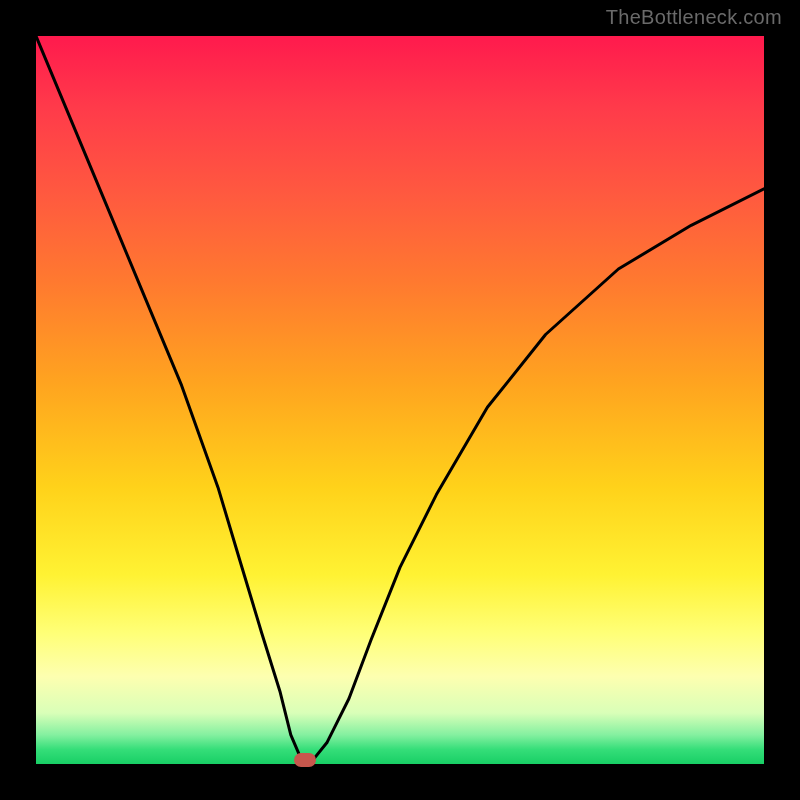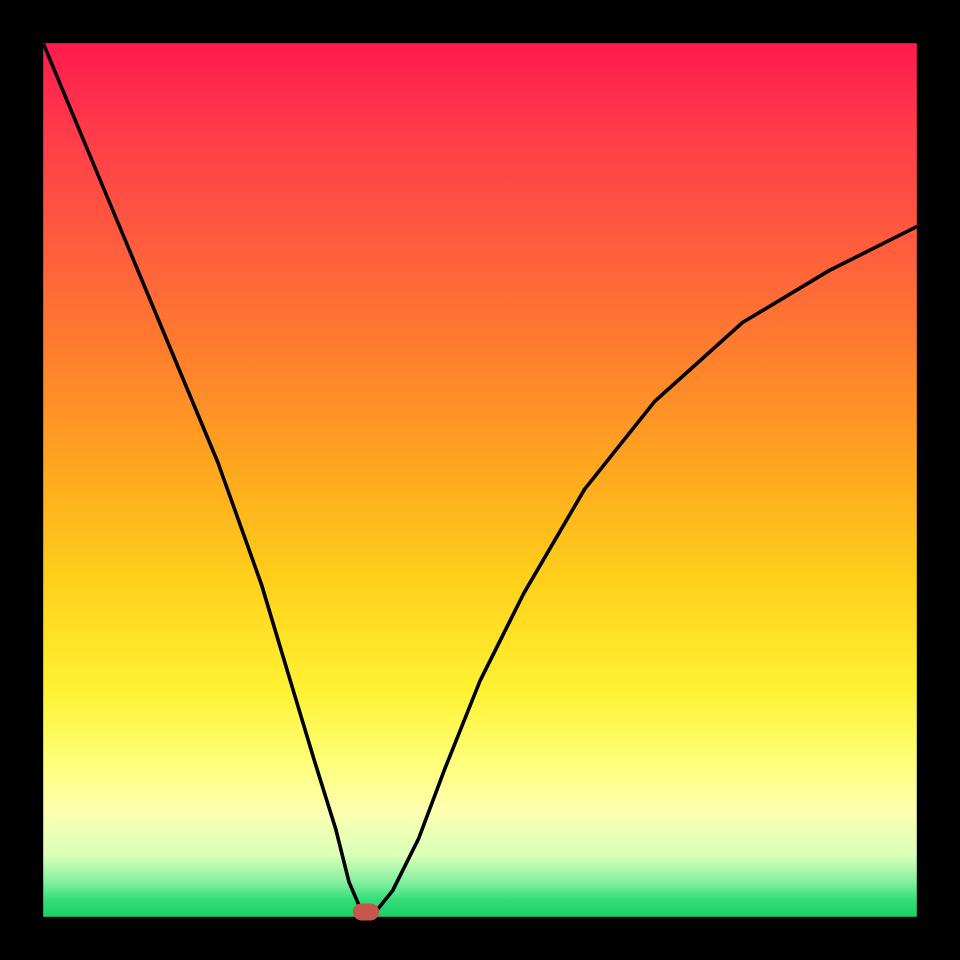--- a/index.html
+++ b/index.html
@@ -72,13 +72,14 @@
 <div class="frame">
 
   <div class="plot-area"></div>
 
   <svg class="curve-svg" viewBox="0 0 728 728" preserveAspectRatio="none">
     <polyline id="curve-poly" fill="none" stroke="#000" stroke-width="3" stroke-linejoin="round" stroke-linecap="round" points="0.0,0.0 36.4,87.4 72.8,174.7 109.2,262.1 145.6,349.4 182.0,451.4 203.8,524.2 225.7,597.0 243.9,655.2 254.8,698.9 265.7,724.4 276.6,724.4 291.2,706.2 313.0,662.5 334.9,604.2 364.0,531.4 400.4,458.6 451.4,371.3 509.6,298.5 582.4,233.0 655.2,189.3 728.0,152.9"></polyline>
   </svg>
 
   <div id="marker" class="marker" style="left: 294.36px; top: 753.36px; background: rgb(199, 87, 77);"></div>
 
+  <div class="watermark">TheBottleneck.com</div>
 </div>
 
 </body></html>

